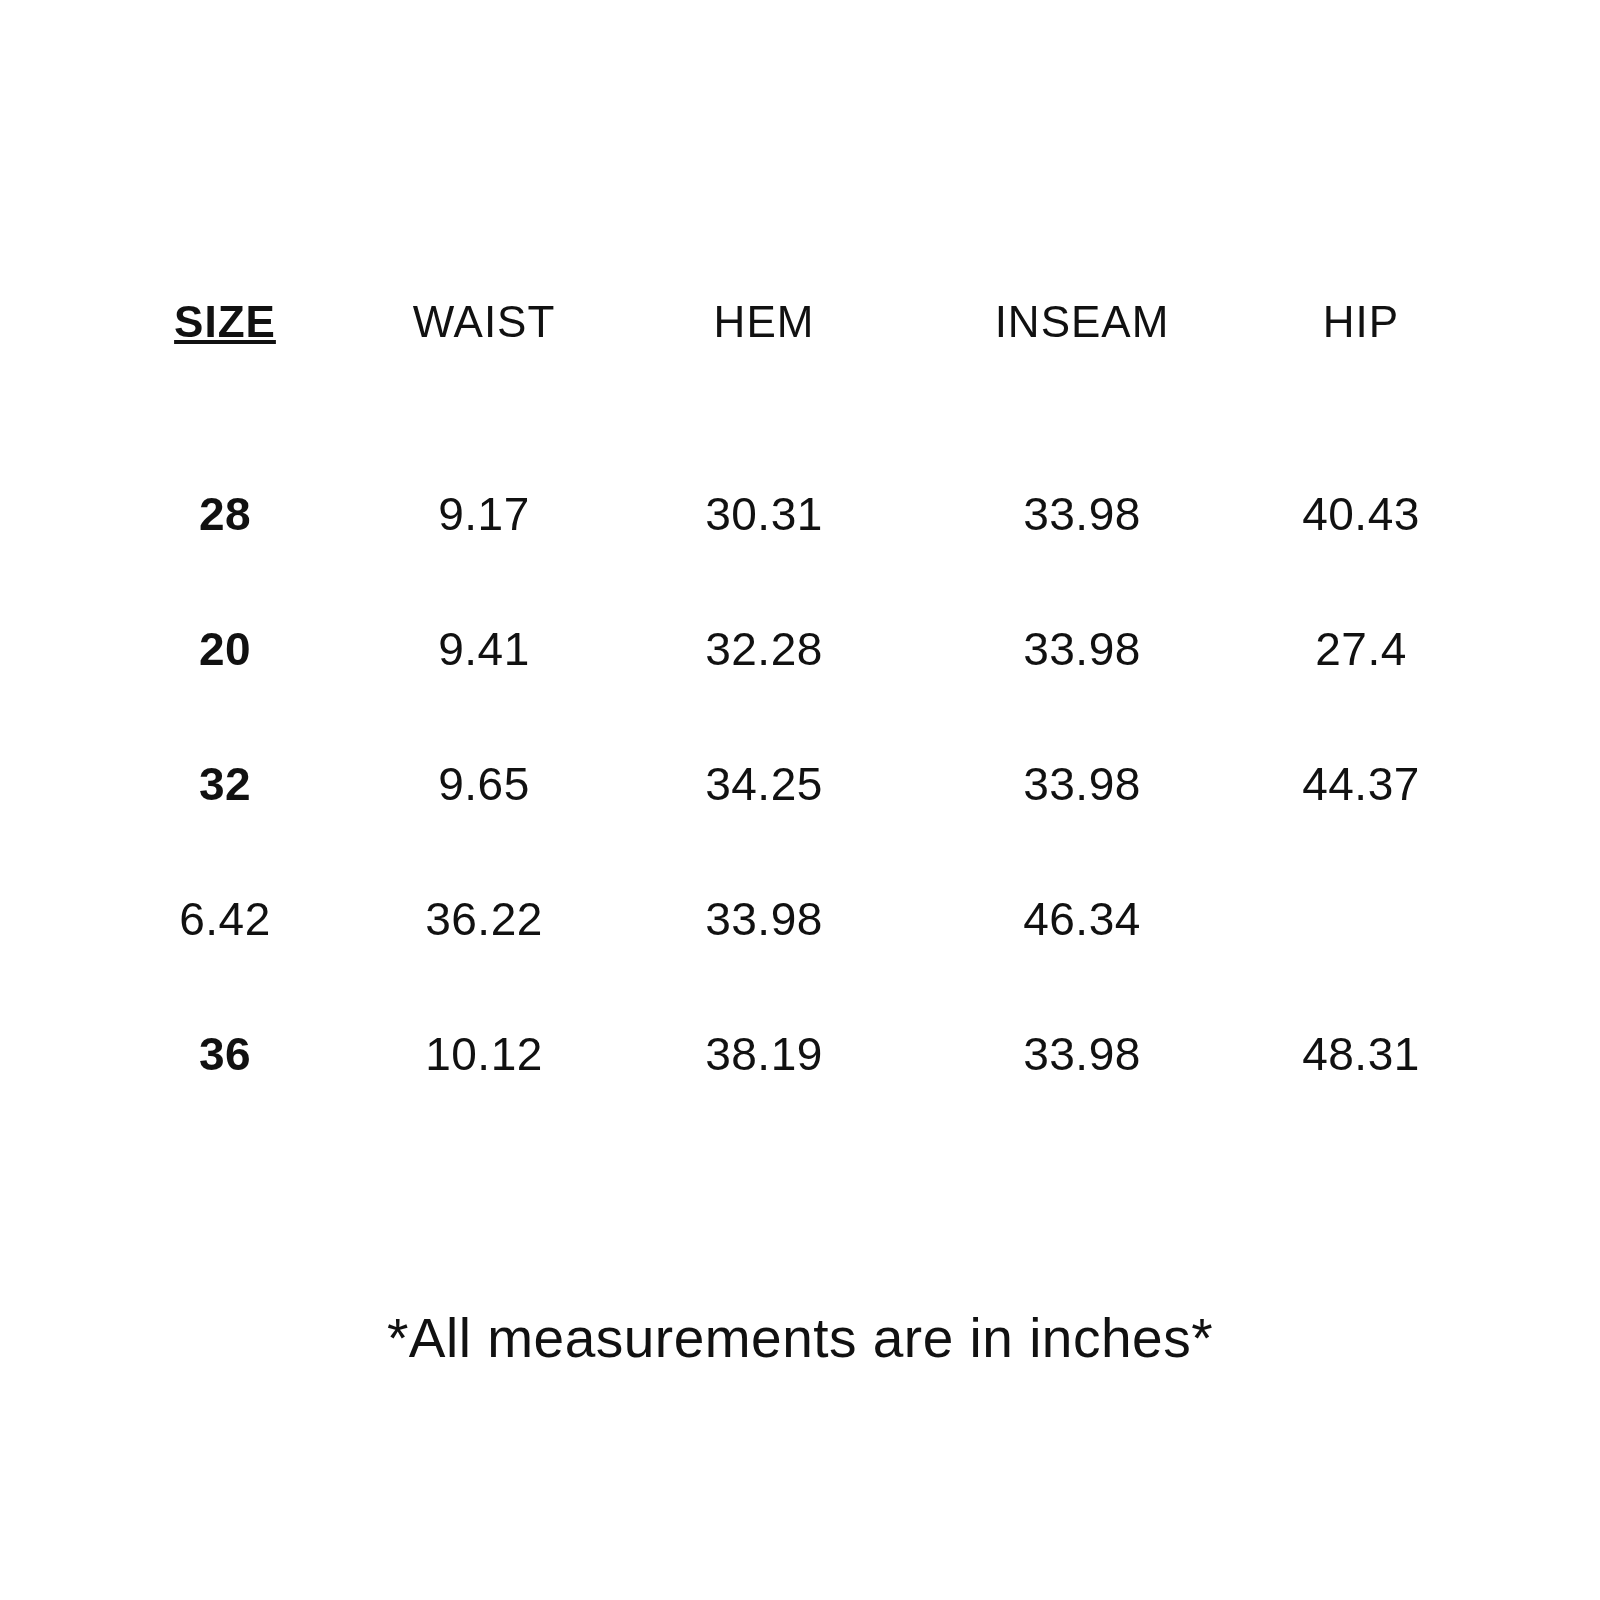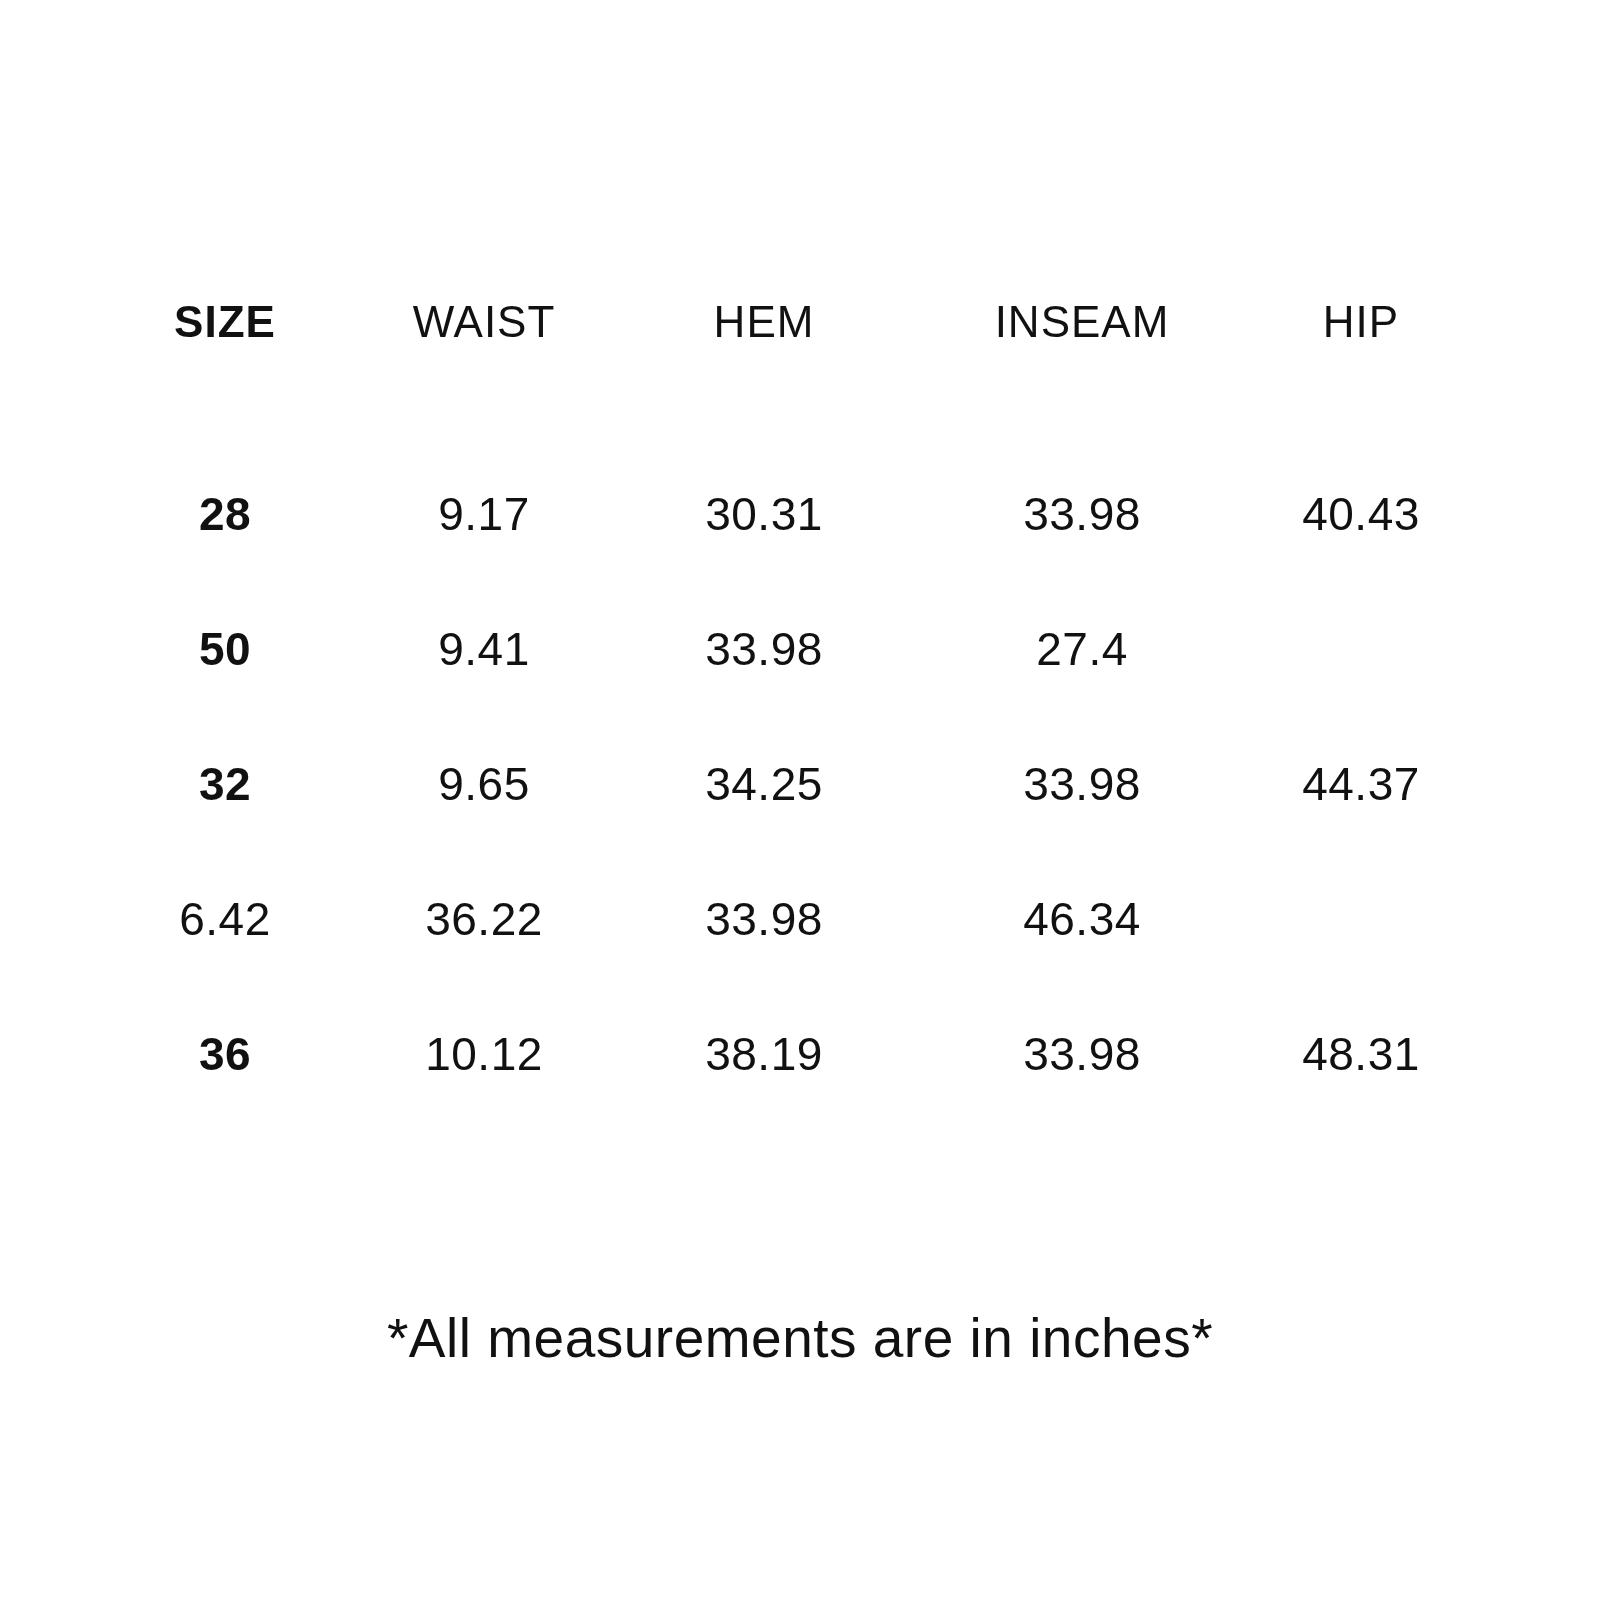--- a/index.html
+++ b/index.html
@@ -36,20 +36,21 @@
     line-height: 1;
     white-space: nowrap;
   }
   .header .cell {
     font-size: 44px;
     font-weight: 400;
     letter-spacing: 1px;
   }
   .header .cell.col-size {
     font-weight: 700;
+    text-decoration: underline;
   }
   .cell.col-size {
     font-weight: 700;
   }
   .footnote {
     position: absolute;
     left: 0;
     right: 0;
     top: 1311px;
     text-align: center;
@@ -75,22 +76,23 @@
 
     <div class="row">
       <div class="cell col-size">28</div>
       <div class="cell">9.17</div>
       <div class="cell">30.31</div>
       <div class="cell">33.98</div>
       <div class="cell">40.43</div>
     </div>
 
     <div class="row">
-      <div class="cell col-size">50</div>
+      <div class="cell col-size">20</div>
       <div class="cell">9.41</div>
+      <div class="cell">32.28</div>
       <div class="cell">33.98</div>
       <div class="cell">27.4</div>
     </div>
 
     <div class="row">
       <div class="cell col-size">32</div>
       <div class="cell">9.65</div>
       <div class="cell">34.25</div>
       <div class="cell">33.98</div>
       <div class="cell">44.37</div>

